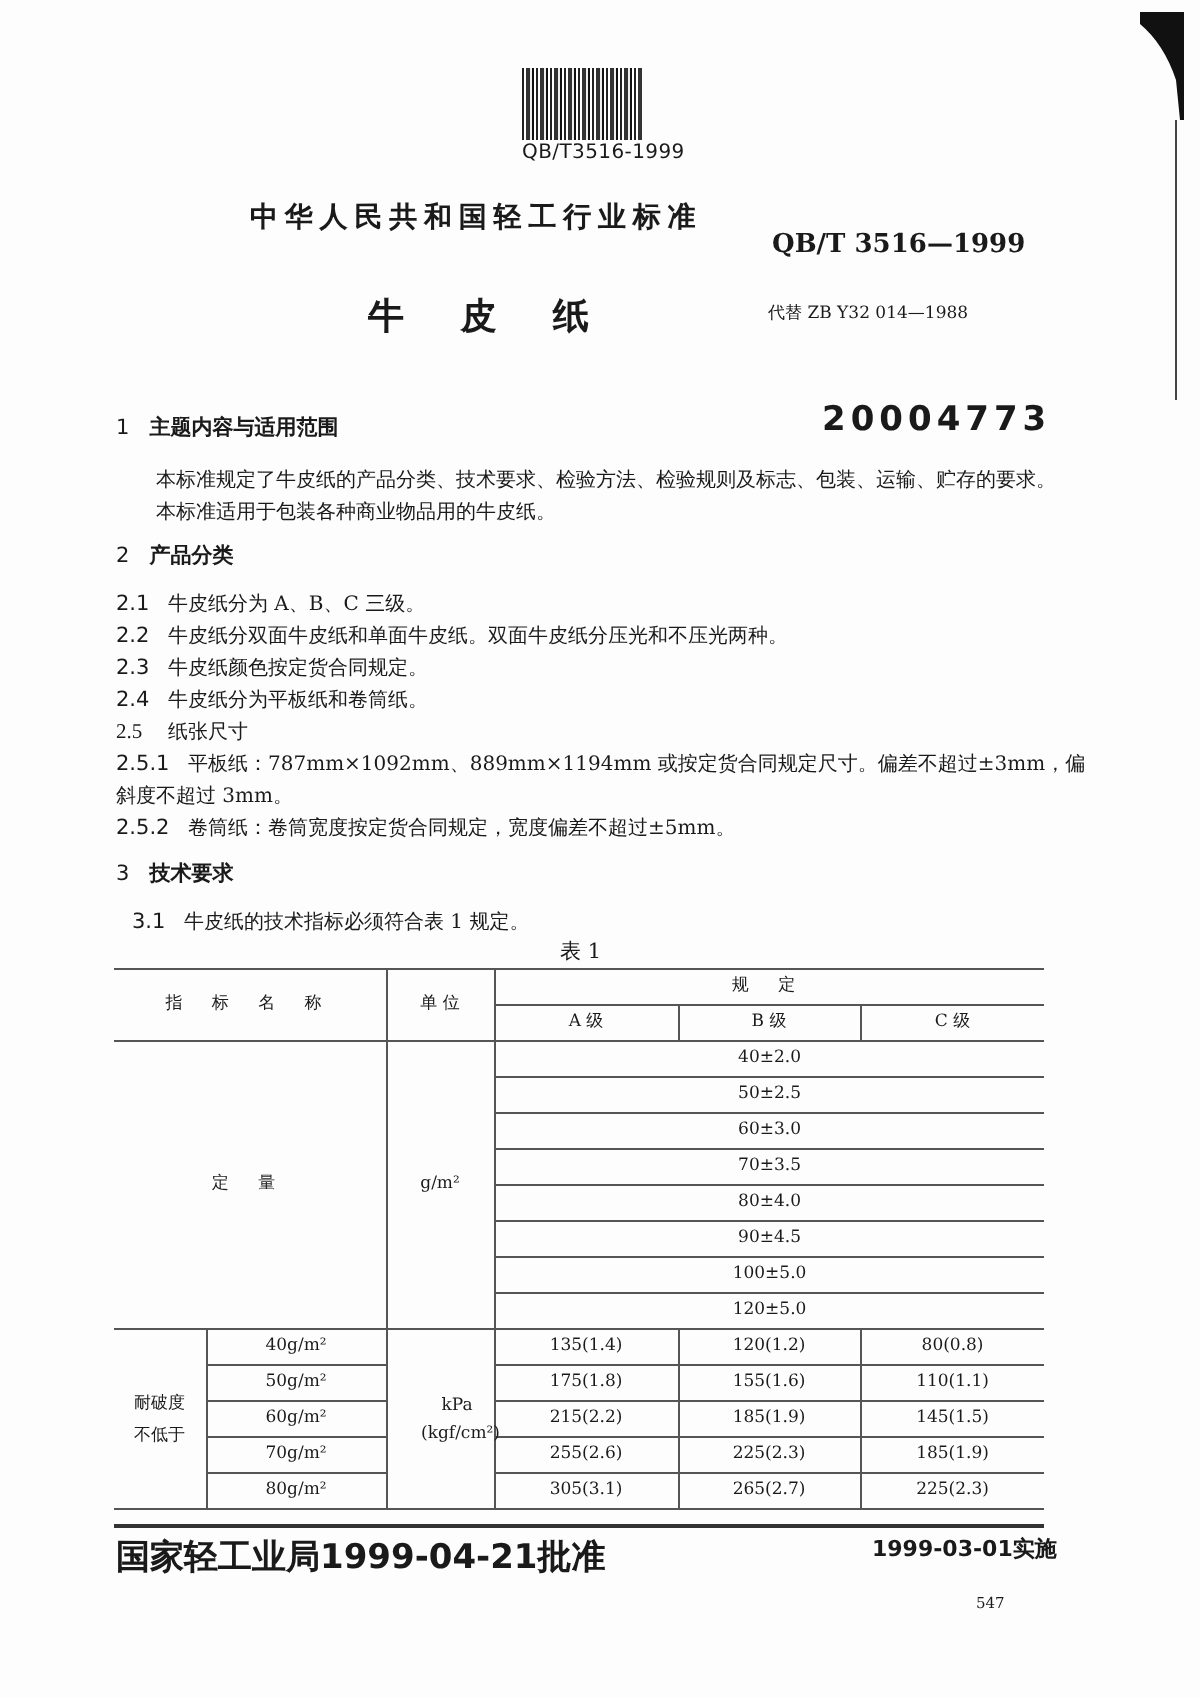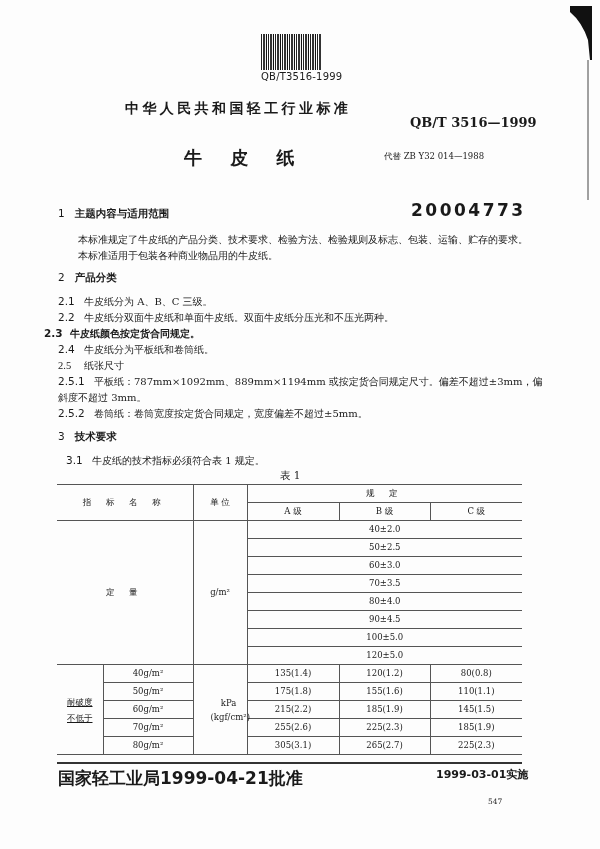--- a/index.html
+++ b/index.html
@@ -16,21 +16,21 @@
     position: absolute; right: 0; top: 0; width: 30px; height: 200px;
   }
 
   .barcode {
     position: absolute; left: 261px; top: 34px; width: 60px; height: 36px;
     background: repeating-linear-gradient(90deg, #222 0 1px, #fff 1px 2px, #333 2px 4px, #eee 4px 5px, #111 5px 6px, #fff 6px 7px);
   }
   .barcode-text { left: 261px; top: 71px; font-size: 10px; letter-spacing: 0.2px; }
 
   .org-title { left: 125px; top: 100px; font-size: 14px; letter-spacing: 3.4px; }
-  .std-no { left: 386px; top: 115px; font-size: 13px; margin-left: 24px; }
+  .std-no { left: 386px; top: 115px; font-size: 13px; }
   .title { left: 184px; top: 146px; font-size: 18px; letter-spacing: 11px; }
   .replaces { left: 384px; top: 151px; font-size: 8.5px; }
   .doc-id { left: 411px; top: 200px; font-size: 17px; letter-spacing: 2.5px; }
 
   .h1 { font-size: 10.5px; }
   .p { font-size: 10px; }
   .num { font-family: "DejaVu Sans", "Liberation Sans", sans-serif; font-size: 10.5px; display: inline-block; }
 
   table.t1 {
     position: absolute; left: 57px; top: 484px; width: 465px;
@@ -78,21 +78,21 @@
   <span>2</span>&nbsp;&nbsp;
   <span class="bold">产品分类</span>
 </div>
 
 <div class="abs p" style="left:58px; top:295px;">
   <span class="num" style="width:26px;">2.1</span><span>牛皮纸分为 A、B、C 三级。</span>
 </div>
 <div class="abs p" style="left:58px; top:311px;">
   <span class="num" style="width:26px;">2.2</span><span>牛皮纸分双面牛皮纸和单面牛皮纸。双面牛皮纸分压光和不压光两种。</span>
 </div>
-<div class="abs p" style="left:44px; top:327px;font-weight:bold;">
+<div class="abs p" style="left:58px; top:327px;">
   <span class="num" style="width:26px;">2.3</span><span>牛皮纸颜色按定货合同规定。</span>
 </div>
 <div class="abs p" style="left:58px; top:343px;">
   <span class="num" style="width:26px;">2.4</span><span>牛皮纸分为平板纸和卷筒纸。</span>
 </div>
 <div class="abs p" style="left:58px; top:359px;">
   <span class="num" style="width:26px;font-family:Liberation Serif, serif;">2.5</span><span>纸张尺寸</span>
 </div>
 <div class="abs p" style="left:58px; top:375px;">
   <span class="num" style="width:36px;">2.5.1</span><span>平板纸：787mm×1092mm、889mm×1194mm 或按定货合同规定尺寸。偏差不超过±3mm，偏</span>
@@ -153,21 +153,21 @@
         <td colspan="3">90±4.5</td>
       </tr>
   <tr>
         <td colspan="3">100±5.0</td>
       </tr>
   <tr>
         <td colspan="3">120±5.0</td>
       </tr>
 
   <tr>
-    <td rowspan="5" style="line-height:16px;text-decoration:underline;">
+    <td rowspan="5" style="line-height:16px;">
       <div>耐破度</div>
       <div>不低于</div>
     </td>
     <td>40g/m²</td>
     <td rowspan="5" style="line-height:14px;padding-left:17px;">
       <div>kPa</div>
       <div>(kgf/cm²)</div>
     </td>
     <td>135(1.4)</td>
     <td>120(1.2)</td>

